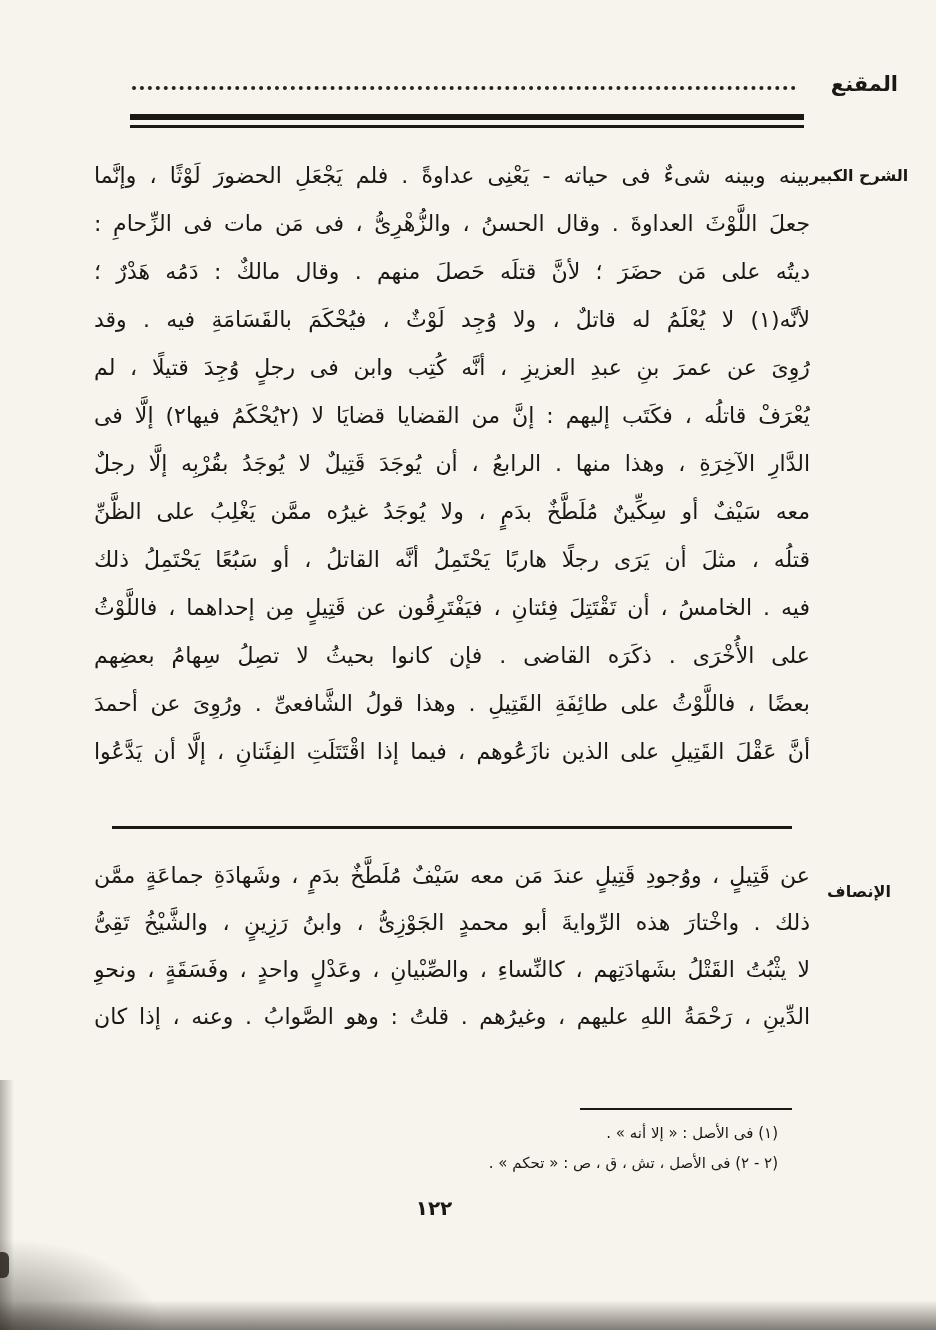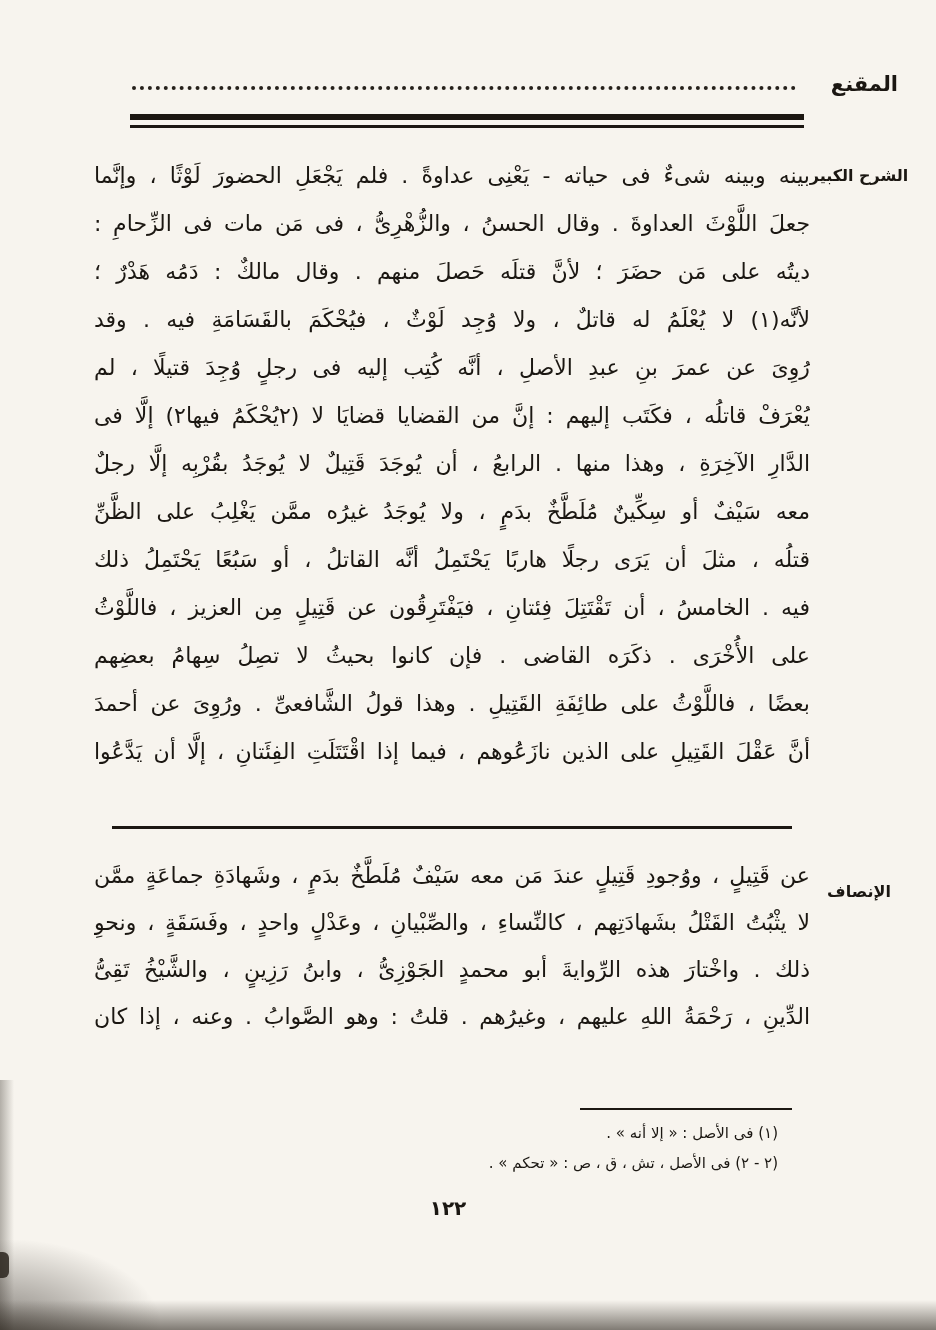--- a/index.html
+++ b/index.html
@@ -61,21 +61,21 @@
     position:absolute; top:1108px; right:144px; width:212px; height:0;
     border-top:2px solid #1c1712;
   }
   
   .footnotes {
     position:absolute; top:1118px; right:158px; width:580px;
     font-size:15px; line-height:30px; text-align:right;
   }
   
   .page-number {
-    position:absolute; top:1196px; right:130px; width:716px;
+    position:absolute; top:1196px; right:144px; width:716px;
     text-align:center; font-size:20px; font-weight:700;
   }
   
   .scan-shadow-bottom {
     position:absolute; left:0; right:0; bottom:0; height:30px;
     background:linear-gradient(to bottom, rgba(70,62,52,0), rgba(48,42,34,0.6));
     pointer-events:none;
   }
   .scan-shadow-corner {
     position:absolute; left:0; bottom:0; width:160px; height:90px;
@@ -101,39 +101,39 @@
   <div class="dotted-line"></div>
   <div class="double-rule"></div>
 
   <aside class="margin-label label-1">الشرح الكبير</aside>
 
   <section class="text-block section-1">
     <div class="line">بينه وبينه شىءٌ فى حياته - يَعْنِى عداوةً . فلم يَجْعَلِ الحضورَ لَوْثًا ، وإنَّما</div>
     <div class="line">جعلَ اللَّوْثَ العداوةَ . وقال الحسنُ ، والزُّهْرِىُّ ، فى مَن مات فى الزِّحامِ :</div>
     <div class="line">ديتُه على مَن حضَرَ ؛ لأنَّ قتلَه حَصلَ منهم . وقال مالكٌ : دَمُه هَدْرٌ ؛</div>
     <div class="line">لأنَّه(١) لا يُعْلَمُ له قاتلٌ ، ولا وُجِد لَوْثٌ ، فيُحْكَمَ بالقَسَامَةِ فيه . وقد</div>
-    <div class="line">رُوِىَ عن عمرَ بنِ عبدِ الأصلِ ، أنَّه كُتِب إليه فى رجلٍ وُجِدَ قتيلًا ، لم</div>
+    <div class="line">رُوِىَ عن عمرَ بنِ عبدِ العزيزِ ، أنَّه كُتِب وابن فى رجلٍ وُجِدَ قتيلًا ، لم</div>
     <div class="line">يُعْرَفْ قاتلُه ، فكَتَب إليهم : إنَّ من القضايا قضايَا لا (٢يُحْكَمُ فيها٢) إلَّا فى</div>
     <div class="line">الدَّارِ الآخِرَةِ ، وهذا منها . الرابعُ ، أن يُوجَدَ قَتِيلٌ لا يُوجَدُ بقُرْبِه إلَّا رجلٌ</div>
     <div class="line">معه سَيْفٌ أو سِكِّينٌ مُلَطَّخٌ بدَمٍ ، ولا يُوجَدُ غيرُه ممَّن يَغْلِبُ على الظَّنِّ</div>
     <div class="line">قتلُه ، مثلَ أن يَرَى رجلًا هاربًا يَحْتَمِلُ أنَّه القاتلُ ، أو سَبُعًا يَحْتَمِلُ ذلك</div>
-    <div class="line">فيه . الخامسُ ، أن تَقْتَتِلَ فِئتانِ ، فيَفْتَرِقُون عن قَتِيلٍ مِن العزيز ، فاللَّوْثُ</div>
+    <div class="line">فيه . الخامسُ ، أن تَقْتَتِلَ فِئتانِ ، فيَفْتَرِقُون عن قَتِيلٍ مِن إحداهما ، فاللَّوْثُ</div>
     <div class="line">على الأُخْرَى . ذكَرَه القاضى . فإن كانوا بحيثُ لا تصِلُ سِهامُ بعضِهم</div>
     <div class="line">بعضًا ، فاللَّوْثُ على طائِفَةِ القَتِيلِ . وهذا قولُ الشَّافعىِّ . ورُوِىَ عن أحمدَ</div>
     <div class="line">أنَّ عَقْلَ القَتِيلِ على الذين نازَعُوهم ، فيما إذا اقْتَتَلَتِ الفِئَتانِ ، إلَّا أن يَدَّعُوا</div>
   </section>
 
   <div class="mid-rule"></div>
 
   <aside class="margin-label label-2">الإنصاف</aside>
 
   <section class="text-block section-2">
     <div class="line">عن قَتِيلٍ ، ووُجودِ قَتِيلٍ عندَ مَن معه سَيْفٌ مُلَطَّخٌ بدَمٍ ، وشَهادَةِ جماعَةٍ ممَّن</div>
+    <div class="line">ذلك . واخْتارَ هذه الرِّوايةَ أبو محمدٍ الجَوْزِىُّ ، وابنُ رَزِينٍ ، والشَّيْخُ تَقِىُّ</div>
     <div class="line">لا يثْبُتُ القَتْلُ بشَهادَتِهم ، كالنِّساءِ ، والصِّبْيانِ ، وعَدْلٍ واحدٍ ، وفَسَقَةٍ ، ونحوِ</div>
-    <div class="line">ذلك . واخْتارَ هذه الرِّوايةَ أبو محمدٍ الجَوْزِىُّ ، وابنُ رَزِينٍ ، والشَّيْخُ تَقِىُّ</div>
     <div class="line">الدِّينِ ، رَحْمَةُ اللهِ عليهم ، وغيرُهم . قلتُ : وهو الصَّوابُ . وعنه ، إذا كان</div>
   </section>
 
   <div class="footnote-rule"></div>
 
   <div class="footnotes">
     <div class="footnote">(١) فى الأصل : « إلا أنه » .</div>
     <div class="footnote">(٢ - ٢) فى الأصل ، تش ، ق ، ص : « تحكم » .</div>
   </div>
 

